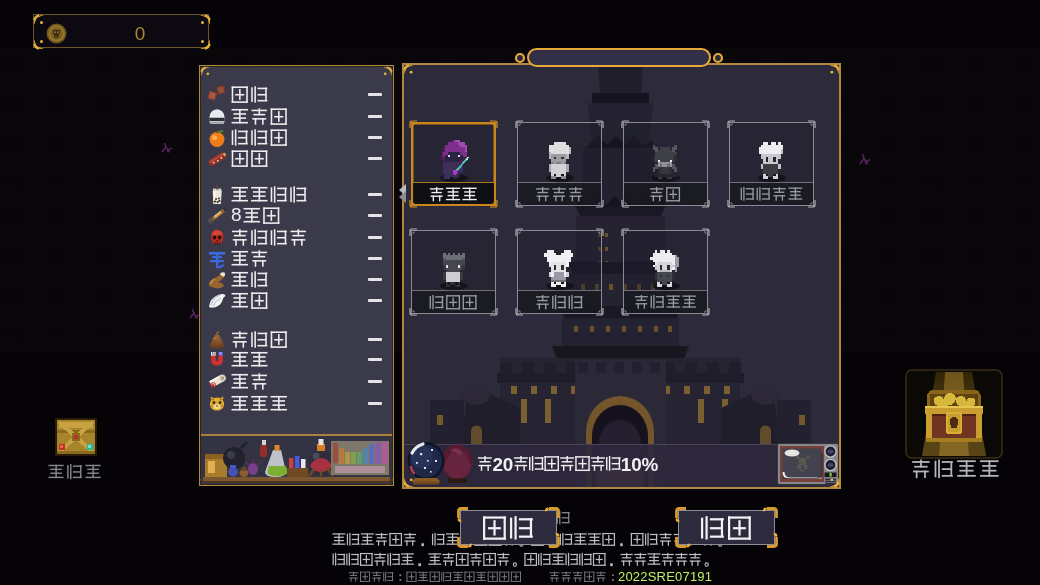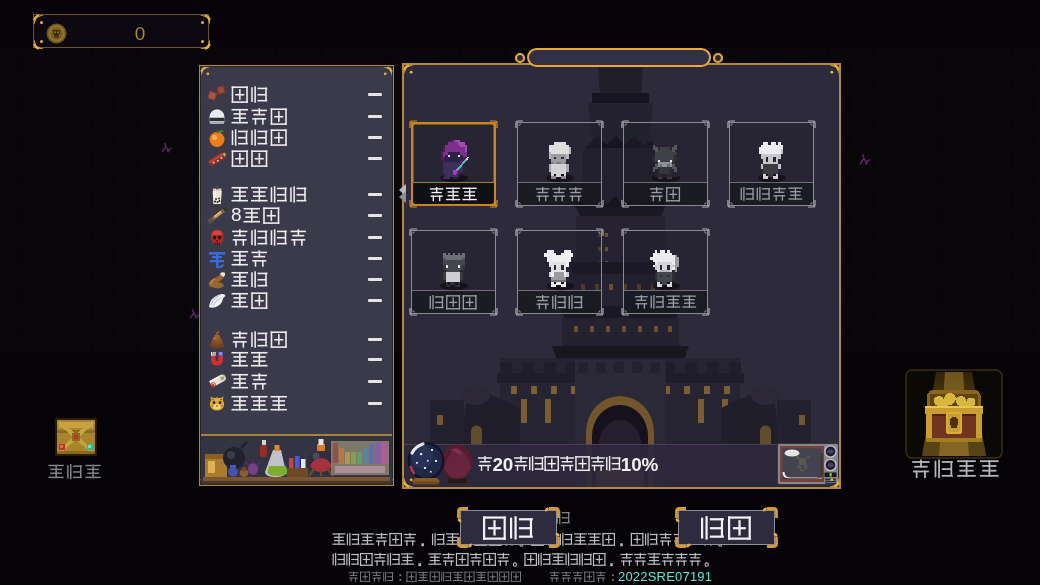--- a/index.html
+++ b/index.html
@@ -1382,21 +1382,21 @@
     <svg style="position:absolute;left:549px;top:570px;overflow:visible;" width="70" height="16" viewBox="0 0 70 16">
       <g fill="#7a7a81" color="#7a7a81">
         <use href="#zD" width="11.0" height="11.0" transform="translate(0.0,1.2)"></use>
         <use href="#zD" width="11.0" height="11.0" transform="translate(11.6,1.2)"></use>
         <use href="#zD" width="11.0" height="11.0" transform="translate(23.2,1.2)"></use>
         <use href="#zA" width="11.0" height="11.0" transform="translate(34.8,1.2)"></use>
         <use href="#zD" width="11.0" height="11.0" transform="translate(46.4,1.2)"></use>
         <use href="#zColon" width="12.0" height="12.0" transform="translate(58.0,1.2)"></use>
       </g>
     </svg>
-    <div class="abs" style="left:618px;top:569px;font-size:13px;color:#5eead4;letter-spacing:0.2px;">2022SRE07191</div>
+    <div class="abs" style="left:618px;top:569px;font-size:13px;color:#bef264;letter-spacing:0.2px;">2022SRE07191</div>
 
 <div class="abs" style="left:460px;top:510px;width:97px;height:35px;background:#2d2b3d;border:1.5px solid #8e8e96;box-sizing:border-box;z-index:8;"></div>
 <svg class="abs" style="left:456px;top:506px;z-index:9" width="17" height="17" viewBox="0 0 17 17">
       <path d="M2.5 12 V5 Q2.5 2.5 5 2.5 H12" stroke="#d9992b" stroke-width="2.8" fill="none"></path>
       <path d="M2 15 q-1.2 -1.8 0.8 -3.2 l2.2 2.2 q1.2 1.8 -0.8 2.2 z" fill="#e8ae3c"></path>
     </svg>
 <svg class="abs" style="left:544px;top:506px;z-index:9" width="17" height="17" viewBox="0 0 17 17">
       <g transform="rotate(90 8.5 8.5)">
         <path d="M2.5 12 V5 Q2.5 2.5 5 2.5 H12" stroke="#d9992b" stroke-width="2.8" fill="none"></path>
         <path d="M2 15 q-1.2 -1.8 0.8 -3.2 l2.2 2.2 q1.2 1.8 -0.8 2.2 z" fill="#e8ae3c"></path>

